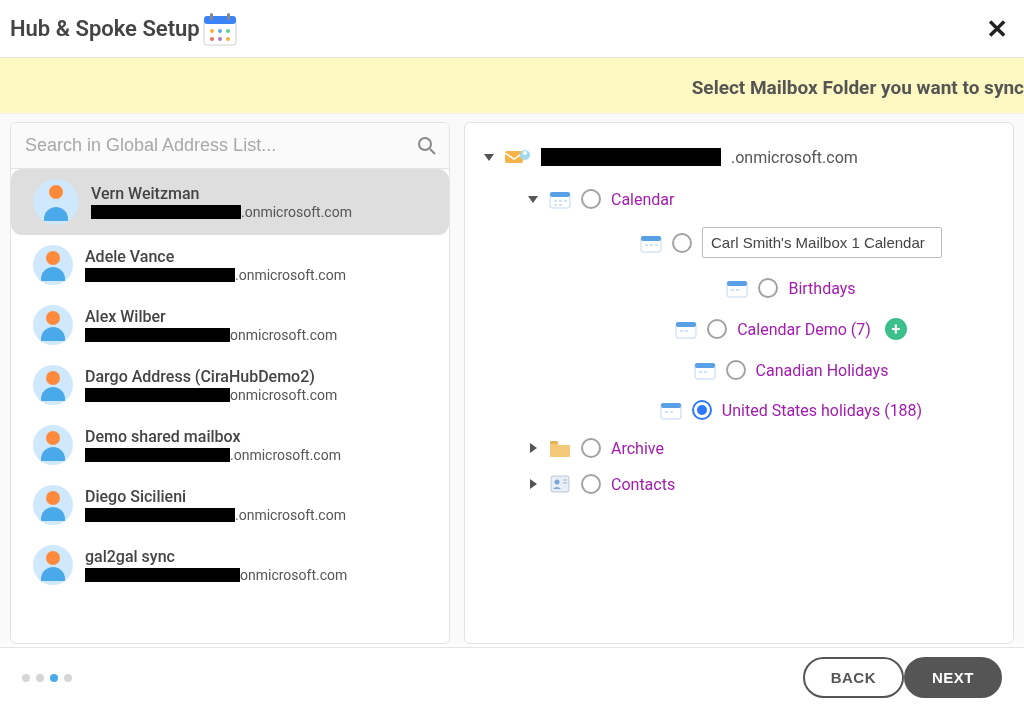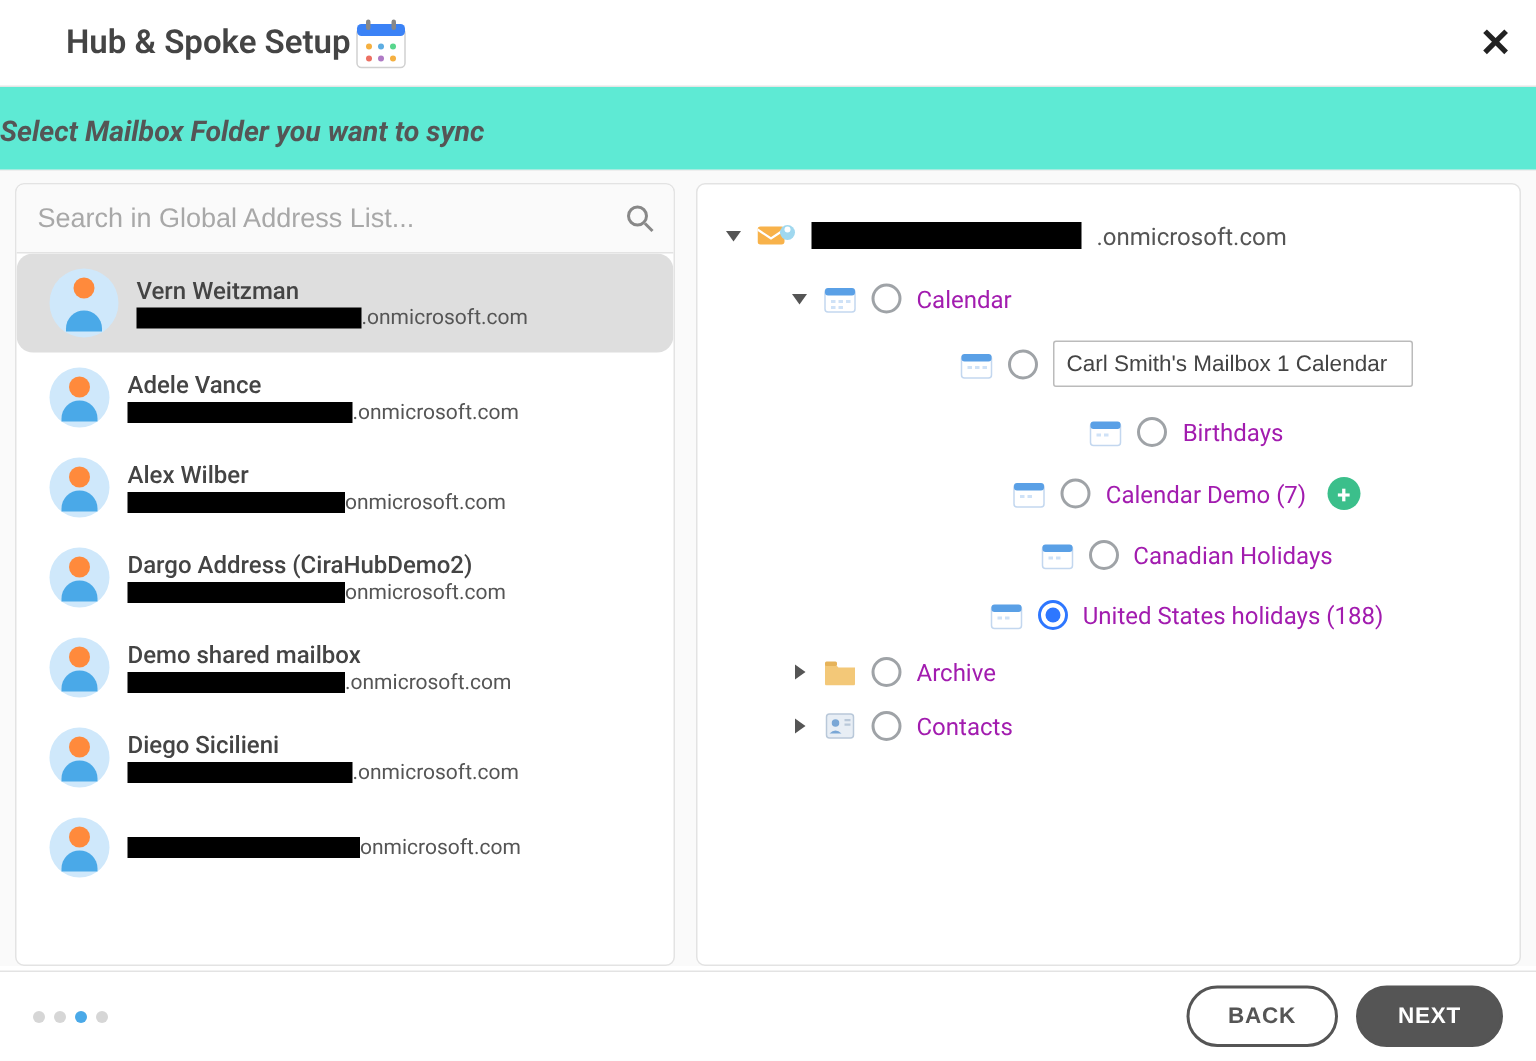--- a/index.html
+++ b/index.html
@@ -16,32 +16,31 @@
 
   
   .header {
     display: flex;
     align-items: center;
     justify-content: space-between;
     padding: 10px 16px 10px 10px;
     border-bottom: 1px solid #e5e5e5;
     height: 58px;
   }
-  .header-left { display: flex; align-items: center; gap: 2px; margin-left: 34px; }
+  .header-left { display: flex; align-items: center; gap: 2px; }
   .header-title { font-size: 22px; font-weight: 600; color: #444; }
   .header-cal-icon { width: 36px; height: 36px; }
   .close-btn { font-size: 26px; font-weight: 700; color: #222; cursor: pointer; user-select: none; line-height: 1; }
 
   
   .subtitle-bar {
-    text-align: left;
+    text-align: right;
     padding: 18px 0 14px 0;
-    background: #5eead4;
+    background: #fef9c3;
     border-bottom: 1px solid #eee;
-    font-style: italic;
   }
   .subtitle-bar h2 { font-size: 19px; font-weight: 700; color: #555; }
 
   
   .main {
     display: flex;
     gap: 14px;
     padding: 8px 10px 0 10px;
     background: #fafafa;
     height: 530px;
@@ -226,21 +225,21 @@
     justify-content: space-between;
     padding: 0 22px;
     background: #fff;
   }
   .dots { display: flex; gap: 6px; }
   .dot {
     width: 8px; height: 8px; border-radius: 50%;
     background: #d6d6d6;
   }
   .dot.active { background: #4aa9e8; }
-  .buttons { display: flex; gap: 12px; }
+  .buttons { display: flex; }
   .btn {
     font-size: 15px;
     font-weight: 700;
     padding: 10px 26px;
     border-radius: 22px;
     cursor: pointer;
     letter-spacing: 0.5px;
   }
   .btn-back {
     background: #fff;
@@ -358,20 +357,21 @@
           <span class="contact-email">
             <span class="redact"></span>
               <span>.onmicrosoft.com</span>
           </span>
         </div>
       </div>
 
       <div class="contact">
         <span class="avatar"></span>
         <div class="contact-info">
+          <span class="contact-name">gal2gal sync</span>
           <span class="contact-email">
             <span class="redact" style="width:155px"></span>
               <span>onmicrosoft.com</span>
           </span>
         </div>
       </div>
 
     </div>
   </div>
 

